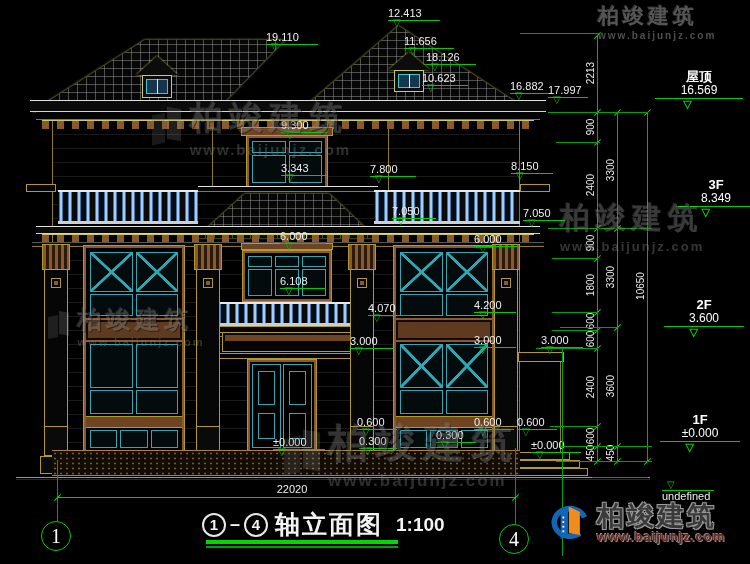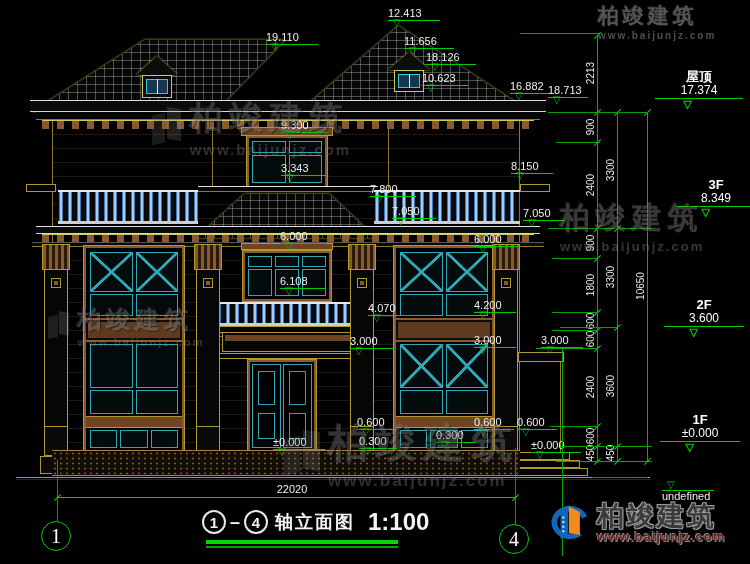--- a/index.html
+++ b/index.html
@@ -71,22 +71,22 @@
   .wico{position:relative;flex:none;}
   .wico i{position:absolute;display:block;}
   .wico .wa{left:0;top:15%;width:45%;height:80%;transform:skewY(-12deg);background:rgba(110,110,110,.55);}
   .wico .wc{right:0;top:0;width:48%;height:85%;transform:skewY(10deg);background:rgba(150,150,150,.5);}
 
   
   #titlebar{position:absolute;left:202px;top:508px;display:flex;align-items:center;gap:7px;color:#f2f2f2;}
   .tc{display:inline-flex;width:24px;height:24px;border:2px solid #e8e8e8;border-radius:50%;
       align-items:center;justify-content:center;font-size:15px;font-weight:bold;flex:none;}
   .tdash{font-size:18px;font-weight:bold;margin:0 -3px;}
-  .ttitle{font-size:18px;font-weight:bold;letter-spacing:2px;}
-  .tscale{font-size:24px;font-weight:bold;margin-left:6px;}
+  .ttitle{font-size:25px;font-weight:bold;letter-spacing:2px;}
+  .tscale{font-size:19px;font-weight:bold;margin-left:6px;}
   #logo{position:absolute;left:543px;top:500px;display:flex;align-items:center;gap:6px;}
   .lgt{display:flex;flex-direction:column;}
   .lgb{font-size:27px;line-height:28px;font-weight:bold;letter-spacing:3px;color:#3a3a3a;
        text-shadow:1px 1px 0 #9a9a9a,-1px -1px 0 #9a9a9a,1px -1px 0 #9a9a9a,-1px 1px 0 #9a9a9a;}
   .lgu{font-size:13px;line-height:14px;font-weight:bold;letter-spacing:1px;color:#6e241c;
        text-shadow:1px 1px 0 #8a8a8a,-1px -1px 0 #8a8a8a;}
   .dim13360{position:absolute;color:#f0f0f0;font:11px "Liberation Sans",sans-serif;}
 </style>
 </head>
 <body>
@@ -279,44 +279,44 @@
   <div class="abs" style="left:16px;top:477px;width:634px;height:1px;background:#b8963c;"></div>
   <div class="abs" style="left:16px;top:479px;width:634px;height:1px;background:#2f2a12;"></div>
 
   <div id="anno">
       <div class="lvl" style="left: 388px; top: 8px;"><span class="lt">12.413</span><i class="ln" style="width:52px"></i><b class="tri">▽</b></div>
       <div class="lvl" style="left: 266px; top: 32px;"><span class="lt">19.110</span><i class="ln" style="width:52px"></i><b class="tri">▽</b></div>
       <div class="lvl" style="left: 404px; top: 36px;"><span class="lt">11.656</span><i class="ln" style="width:50px"></i><b class="tri">▽</b></div>
       <div class="lvl" style="left: 426px; top: 52px;"><span class="lt">18.126</span><i class="ln" style="width:50px"></i><b class="tri">▽</b></div>
       <div class="lvl" style="left: 422px; top: 73px;"><span class="lt">10.623</span><i class="ln" style="width:46px"></i><b class="tri">▽</b></div>
       <div class="lvl" style="left: 510px; top: 81px;"><span class="lt">16.882</span><i class="ln" style="width:44px"></i><b class="tri">▽</b></div>
-      <div class="lvl" style="left: 548px; top: 85px;"><span class="lt">18.713</span><i class="ln" style="width:40px"></i><b class="tri">▽</b></div>
+      <div class="lvl" style="left: 548px; top: 85px;"><span class="lt">17.997</span><i class="ln" style="width:40px"></i><b class="tri">▽</b></div>
       <div class="lvl" style="left: 281px; top: 120px;"><span class="lt">9.300</span><i class="ln" style="width:46px"></i><b class="tri">▽</b></div>
       <div class="lvl" style="left: 281px; top: 163px;"><span class="lt">3.343</span><i class="ln" style="width:46px"></i><b class="tri">▽</b></div>
       <div class="lvl" style="left: 511px; top: 161px;"><span class="lt">8.150</span><i class="ln" style="width:42px"></i><b class="tri">▽</b></div>
-      <div class="lvl" style="left: 370px; top: 184px;"><span class="lt">7.800</span><i class="ln" style="width:46px"></i><b class="tri">▽</b></div>
+      <div class="lvl" style="left: 370px; top: 164px;"><span class="lt">7.800</span><i class="ln" style="width:46px"></i><b class="tri">▽</b></div>
       <div class="lvl" style="left: 392px; top: 206px;"><span class="lt">7.050</span><i class="ln" style="width:44px"></i><b class="tri">▽</b></div>
       <div class="lvl" style="left: 523px; top: 208px;"><span class="lt">7.050</span><i class="ln" style="width:42px"></i><b class="tri">▽</b></div>
       <div class="lvl" style="left: 280px; top: 231px;"><span class="lt">6.000</span><i class="ln" style="width:46px"></i><b class="tri">▽</b></div>
       <div class="lvl" style="left: 474px; top: 234px;"><span class="lt">6.000</span><i class="ln" style="width:44px"></i><b class="tri">▽</b></div>
       <div class="lvl" style="left: 280px; top: 276px;"><span class="lt">6.108</span><i class="ln" style="width:46px"></i><b class="tri">▽</b></div>
       <div class="lvl" style="left: 368px; top: 303px;"><span class="lt">4.070</span><i class="ln" style="width:44px"></i><b class="tri">▽</b></div>
       <div class="lvl" style="left: 474px; top: 300px;"><span class="lt">4.200</span><i class="ln" style="width:42px"></i><b class="tri">▽</b></div>
       <div class="lvl" style="left: 350px; top: 336px;"><span class="lt">3.000</span><i class="ln" style="width:44px"></i><b class="tri">▽</b></div>
       <div class="lvl" style="left: 474px; top: 335px;"><span class="lt">3.000</span><i class="ln" style="width:42px"></i><b class="tri">▽</b></div>
       <div class="lvl" style="left: 541px; top: 335px;"><span class="lt">3.000</span><i class="ln" style="width:42px"></i><b class="tri">▽</b></div>
       <div class="lvl" style="left: 357px; top: 417px;"><span class="lt">0.600</span><i class="ln" style="width:40px"></i><b class="tri">▽</b></div>
       <div class="lvl" style="left: 359px; top: 436px;"><span class="lt">0.300</span><i class="ln" style="width:38px"></i><b class="tri">▽</b></div>
       <div class="lvl" style="left: 436px; top: 430px;"><span class="lt">0.300</span><i class="ln" style="width:40px"></i><b class="tri">▽</b></div>
       <div class="lvl" style="left: 474px; top: 417px;"><span class="lt">0.600</span><i class="ln" style="width:40px"></i><b class="tri">▽</b></div>
       <div class="lvl" style="left: 517px; top: 417px;"><span class="lt">0.600</span><i class="ln" style="width:40px"></i><b class="tri">▽</b></div>
       <div class="lvl" style="left: 273px; top: 437px;"><span class="lt">±0.000</span><i class="ln" style="width:52px"></i><b class="tri">▽</b></div>
       <div class="lvl" style="left: 531px; top: 440px;"><span class="lt">±0.000</span><i class="ln" style="width:50px"></i><b class="tri">▽</b></div>
       <div class="lvl below" style="left: 662px; top: 489px;"><i class="ln" style="width:52px"></i><b class="tri">▽</b><span class="lt">undefined</span></div>
-      <div class="flr" style="left: 655px; top: 70px; width: 88px;"><span class="fl">屋顶</span><span class="fv">17.374</span><i class="ln"></i><b class="tri">▽</b></div>
+      <div class="flr" style="left: 655px; top: 70px; width: 88px;"><span class="fl">屋顶</span><span class="fv">16.569</span><i class="ln"></i><b class="tri">▽</b></div>
       <div class="flr" style="left: 676px; top: 178px; width: 80px;"><span class="fl">3F</span><span class="fv">8.349</span><i class="ln"></i><b class="tri">▽</b></div>
       <div class="flr" style="left: 664px; top: 298px; width: 80px;"><span class="fl">2F</span><span class="fv">3.600</span><i class="ln"></i><b class="tri">▽</b></div>
       <div class="flr" style="left: 660px; top: 413px; width: 80px;"><span class="fl">1F</span><span class="fv">±0.000</span><i class="ln"></i><b class="tri">▽</b></div>
       <div class="dcol" style="left: 597px; top: 35px; height: 426px;"></div>
       <div class="tick" style="left: 593px; top: 35px;"></div>
       <div class="tick" style="left: 593px; top: 112px;"></div>
       <div class="tick" style="left: 593px; top: 142px;"></div>
       <div class="tick" style="left: 593px; top: 228px;"></div>
       <div class="tick" style="left: 593px; top: 258px;"></div>
       <div class="tick" style="left: 593px; top: 312px;"></div>

